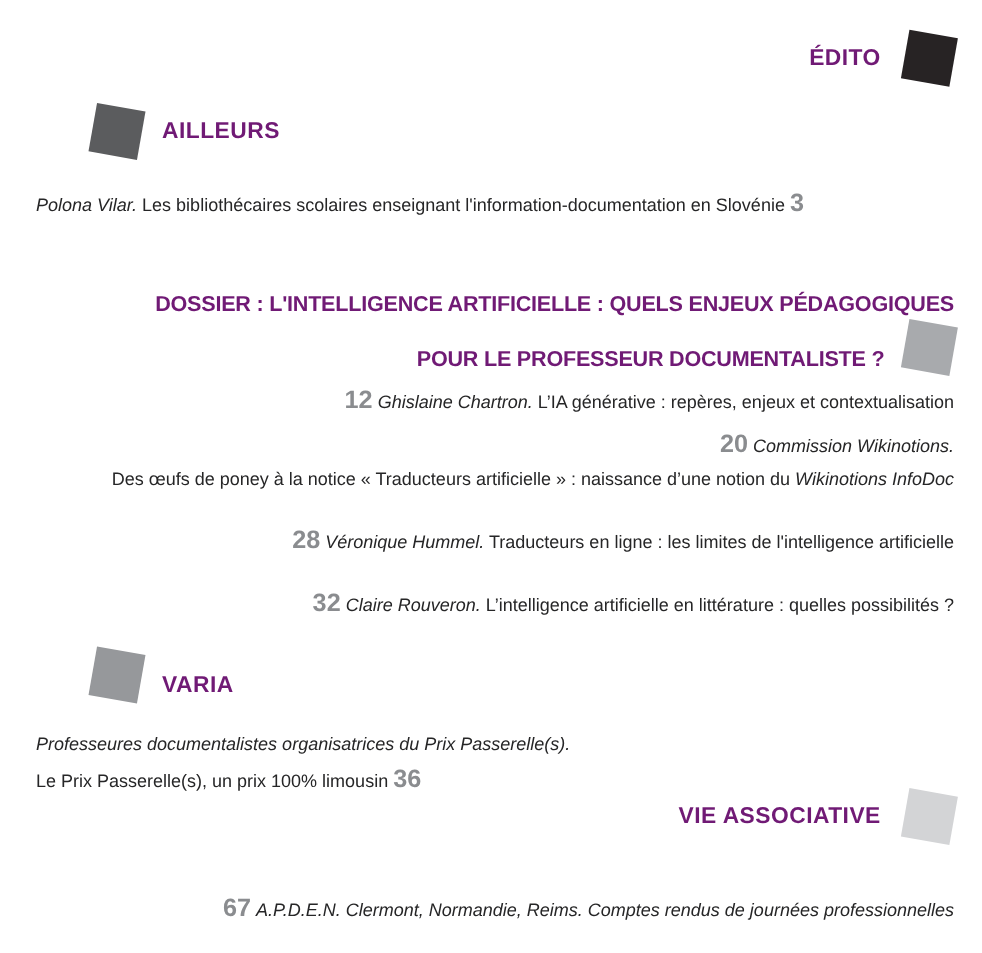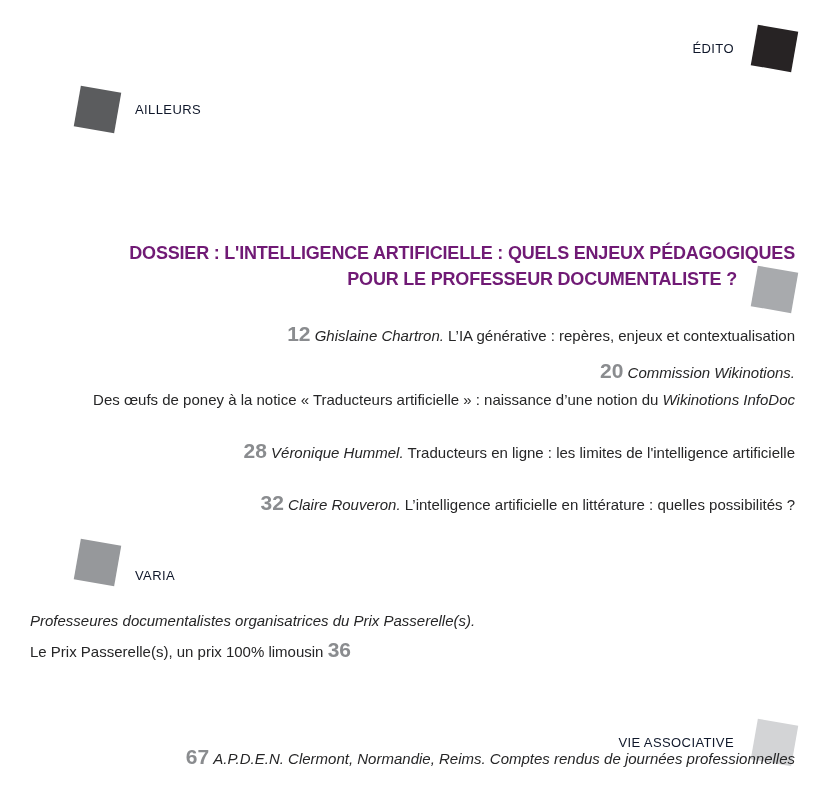--- a/index.html
+++ b/index.html
@@ -12,24 +12,24 @@
     font-family: "Liberation Sans", sans-serif;
     color: var(--ink);
     overflow: hidden;
   }
   .square {
     width: 41px; height: 41px;
     transform: rotate(10deg);
     flex: none;
   }
   .sec-label {
-    font-weight: normal;
-    font-size: 13px;
+    font-weight: bold;
+    font-size: 19px;
     letter-spacing: 0.4px;
-    color: #0f172a;
+    color: #701a75;
     white-space: nowrap;
   }
   .row { position: absolute; display: flex; align-items: center; }
   .row-left  { left: 29px; gap: 17px; padding-left: 48px; }
   .row-right { right: 23px; gap: 20px; }
 
   .toc-line { position: absolute; font-size: 15px; white-space: nowrap; }
   .toc-left  { left: 30px; }
   .toc-right { right: 23px; text-align: right; }
 
@@ -46,54 +46,59 @@
     text-align: right;
     font-weight: bold;
     font-size: 18px;
     letter-spacing: -0.2px;
     color: #701a75;
     white-space: nowrap;
   }
   #dossier-head .l2 {
     display: flex;
     justify-content: flex-end;
-    align-items: flex-start;
+    align-items: flex-end;
     gap: 17px;
     margin-top: 5px;
   }
 
   #row-edito { top: 28px; }
   #row-ailleurs { top: 89px; }
   #line-polona { top: 158px; }
   #a12 { top: 322px; }
   #a20-l1 { top: 359px; }
   #a20-l2 { top: 391px; }
   #a28 { top: 439px; }
   #a32 { top: 491px; }
   #row-varia { top: 542px; align-items: flex-end; }
   #varia-l1 { top: 612px; }
   #varia-l2 { top: 638px; }
-  #row-vie { top: 722px; }
+  #row-vie { top: 660px; }
   #a41 { top: 745px; }
 </style>
 </head>
 <body>
 
 <div class="page">
 
   <div class="row row-right" id="row-edito">
     <span class="sec-label">ÉDITO</span>
     <span class="square" style="background-color: rgb(39, 35, 36);"></span>
   </div>
 
   <div class="row row-left" id="row-ailleurs">
     <span class="square" style="background-color: rgb(91, 92, 94);"></span>
     <span class="sec-label">AILLEURS</span>
   </div>
 
+  <div class="toc-line toc-left" id="line-polona">
+    <span class="it">Polona Vilar.</span>
+    <span>Les bibliothécaires scolaires enseignant l'information-documentation en Slovénie</span>
+    <span class="pnum">3</span>
+  </div>
 
   <div id="dossier-head">
     <div>DOSSIER : L'INTELLIGENCE ARTIFICIELLE : QUELS ENJEUX PÉDAGOGIQUES</div>
     <div class="l2">
       <span>POUR LE PROFESSEUR DOCUMENTALISTE ?</span>
       <span class="square" style="background-color: rgb(168, 170, 173);"></span>
     </div>
   </div>
 
   <div class="toc-line toc-right" id="a12">

